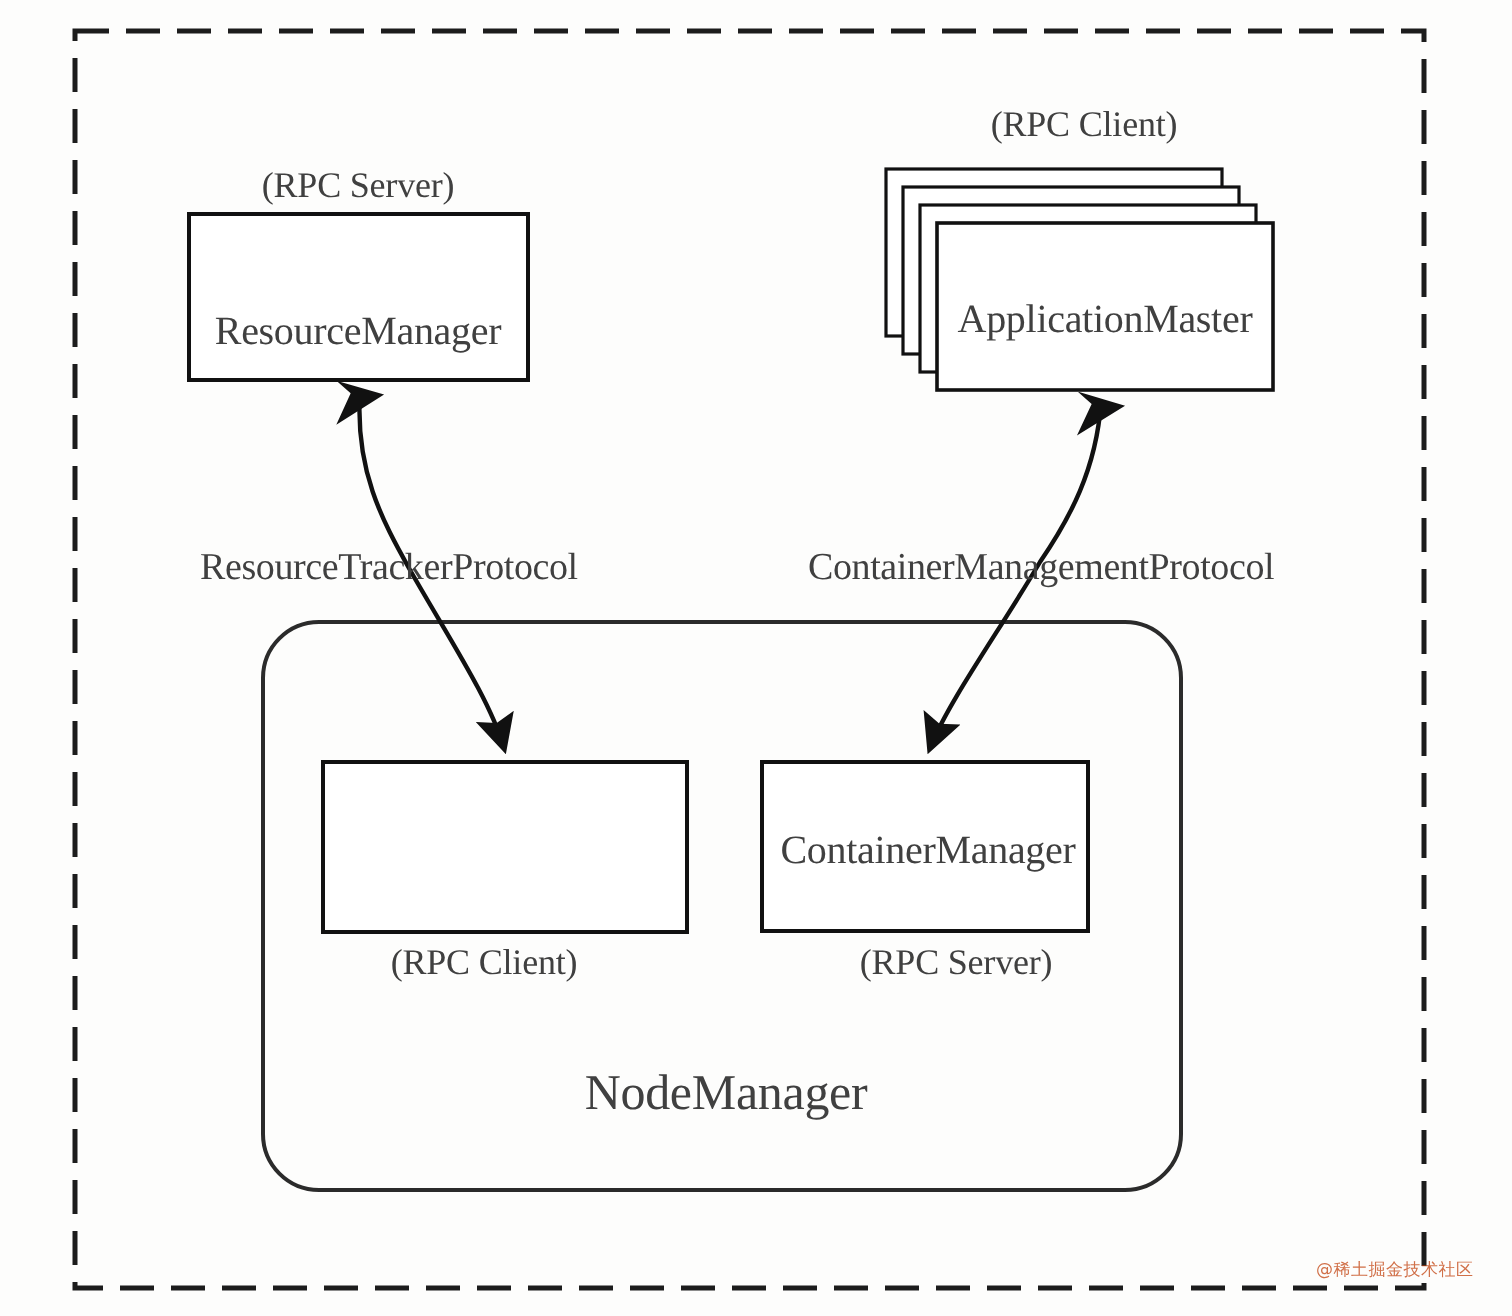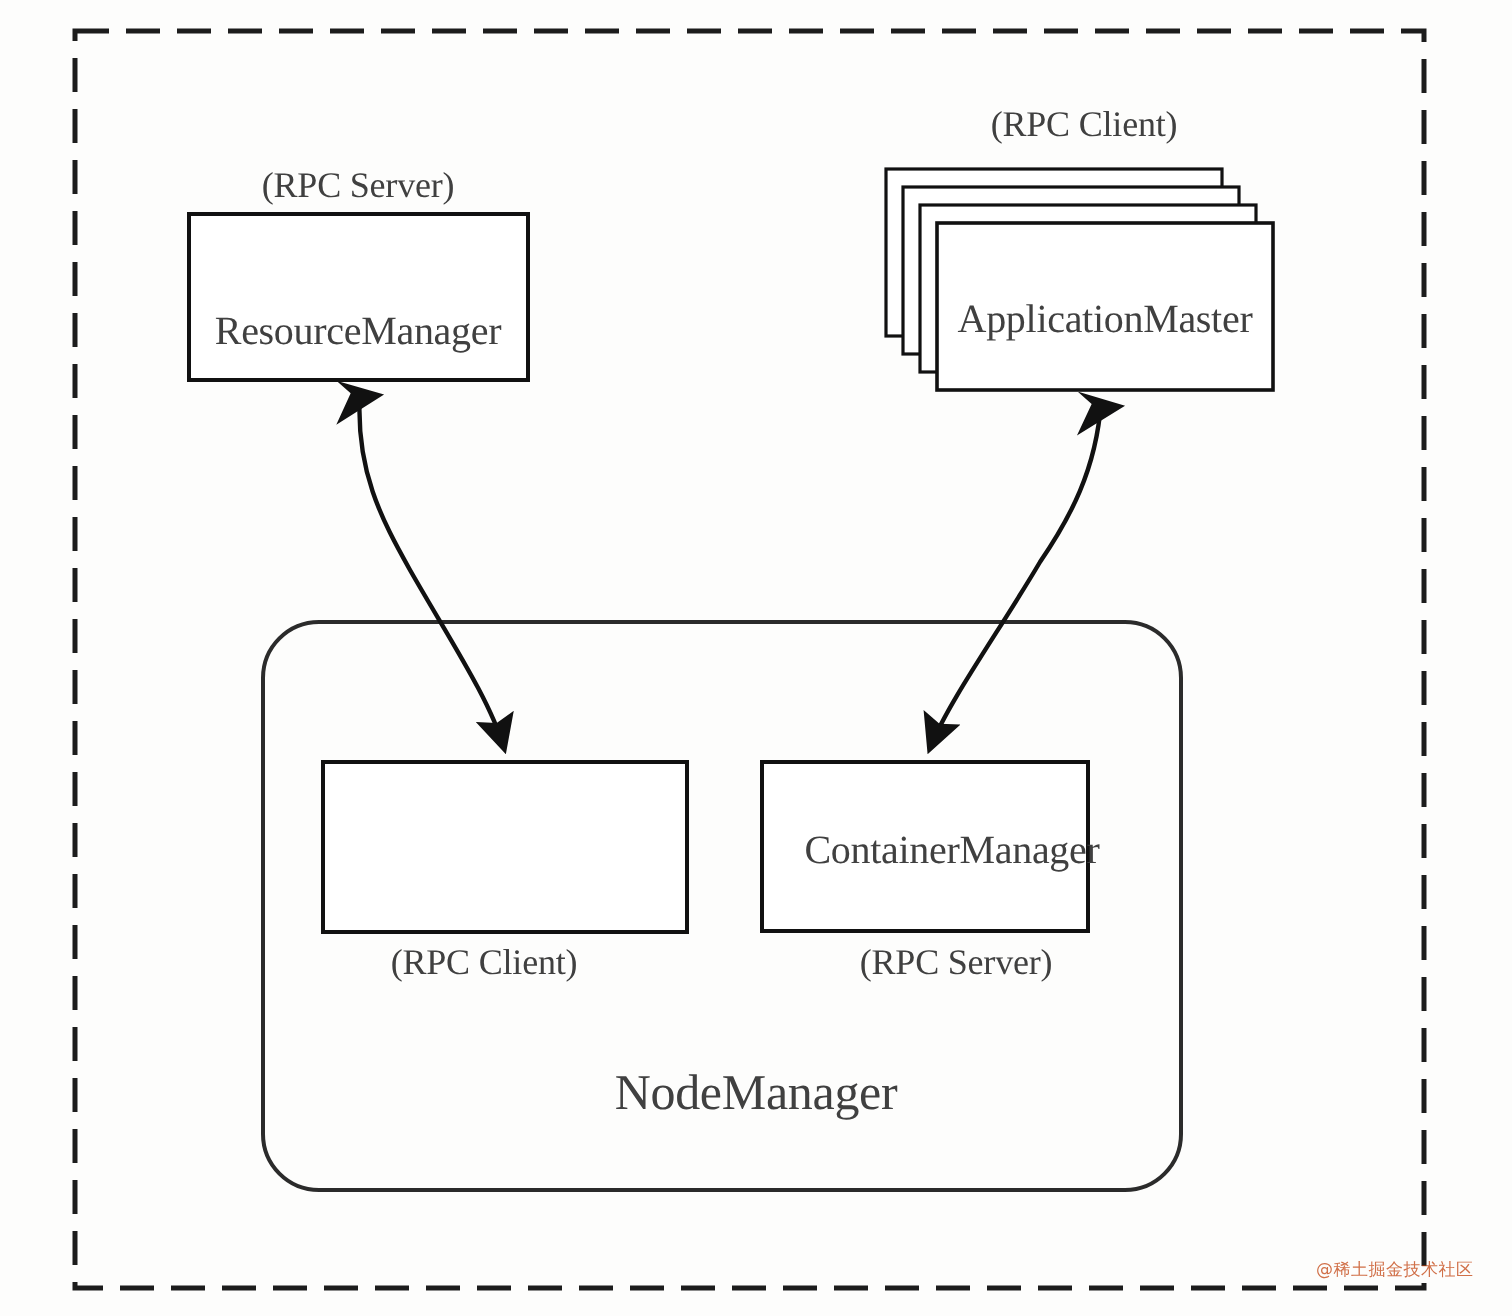--- a/index.html
+++ b/index.html
@@ -93,23 +93,25 @@
 
     <path d="M 1101 403 C 1096 470 1070 518 1040 562 C 1000 630 948 702 930 748" fill="none" stroke="#111111" stroke-width="4.4" marker-start="url(#head-up)" marker-end="url(#arrowhead)"></path>
   </svg>
 
   <div class="lbl rpc-text center" style="left:358px; top:164px;">(RPC Server)</div>
   <div class="lbl node-text center" style="left:358px; top:275px;margin-top:32px;">ResourceManager</div>
 
   <div class="lbl rpc-text center" style="left:1084px; top:103px;">(RPC Client)</div>
   <div class="lbl node-text center" style="left:1105px; top:295px;">ApplicationMaster</div>
 
+  <div class="lbl proto-text" style="left:200px; top:545px;">ResourceTrackerProtocol</div>
+  <div class="lbl proto-text" style="left:808px; top:545px;">ContainerManagementProtocol</div>
 
   <div class="lbl rpc-text center" style="left:484px; top:941px;">(RPC Client)</div>
 
-  <div class="lbl node-text center" style="left:952px; top:826px;">ContainerManager</div>
+  <div class="lbl node-text center" style="left:928px; top:826px;">ContainerManager</div>
   <div class="lbl rpc-text center" style="left:956px; top:941px;">(RPC Server)</div>
 
-  <div class="lbl nm-title center" style="left:756px; top:1063px;">NodeManager</div>
+  <div class="lbl nm-title center" style="left:726px; top:1063px;">NodeManager</div>
 
   <div id="watermark">@稀土掘金技术社区</div>
 
 </div>
 
 </body></html>

